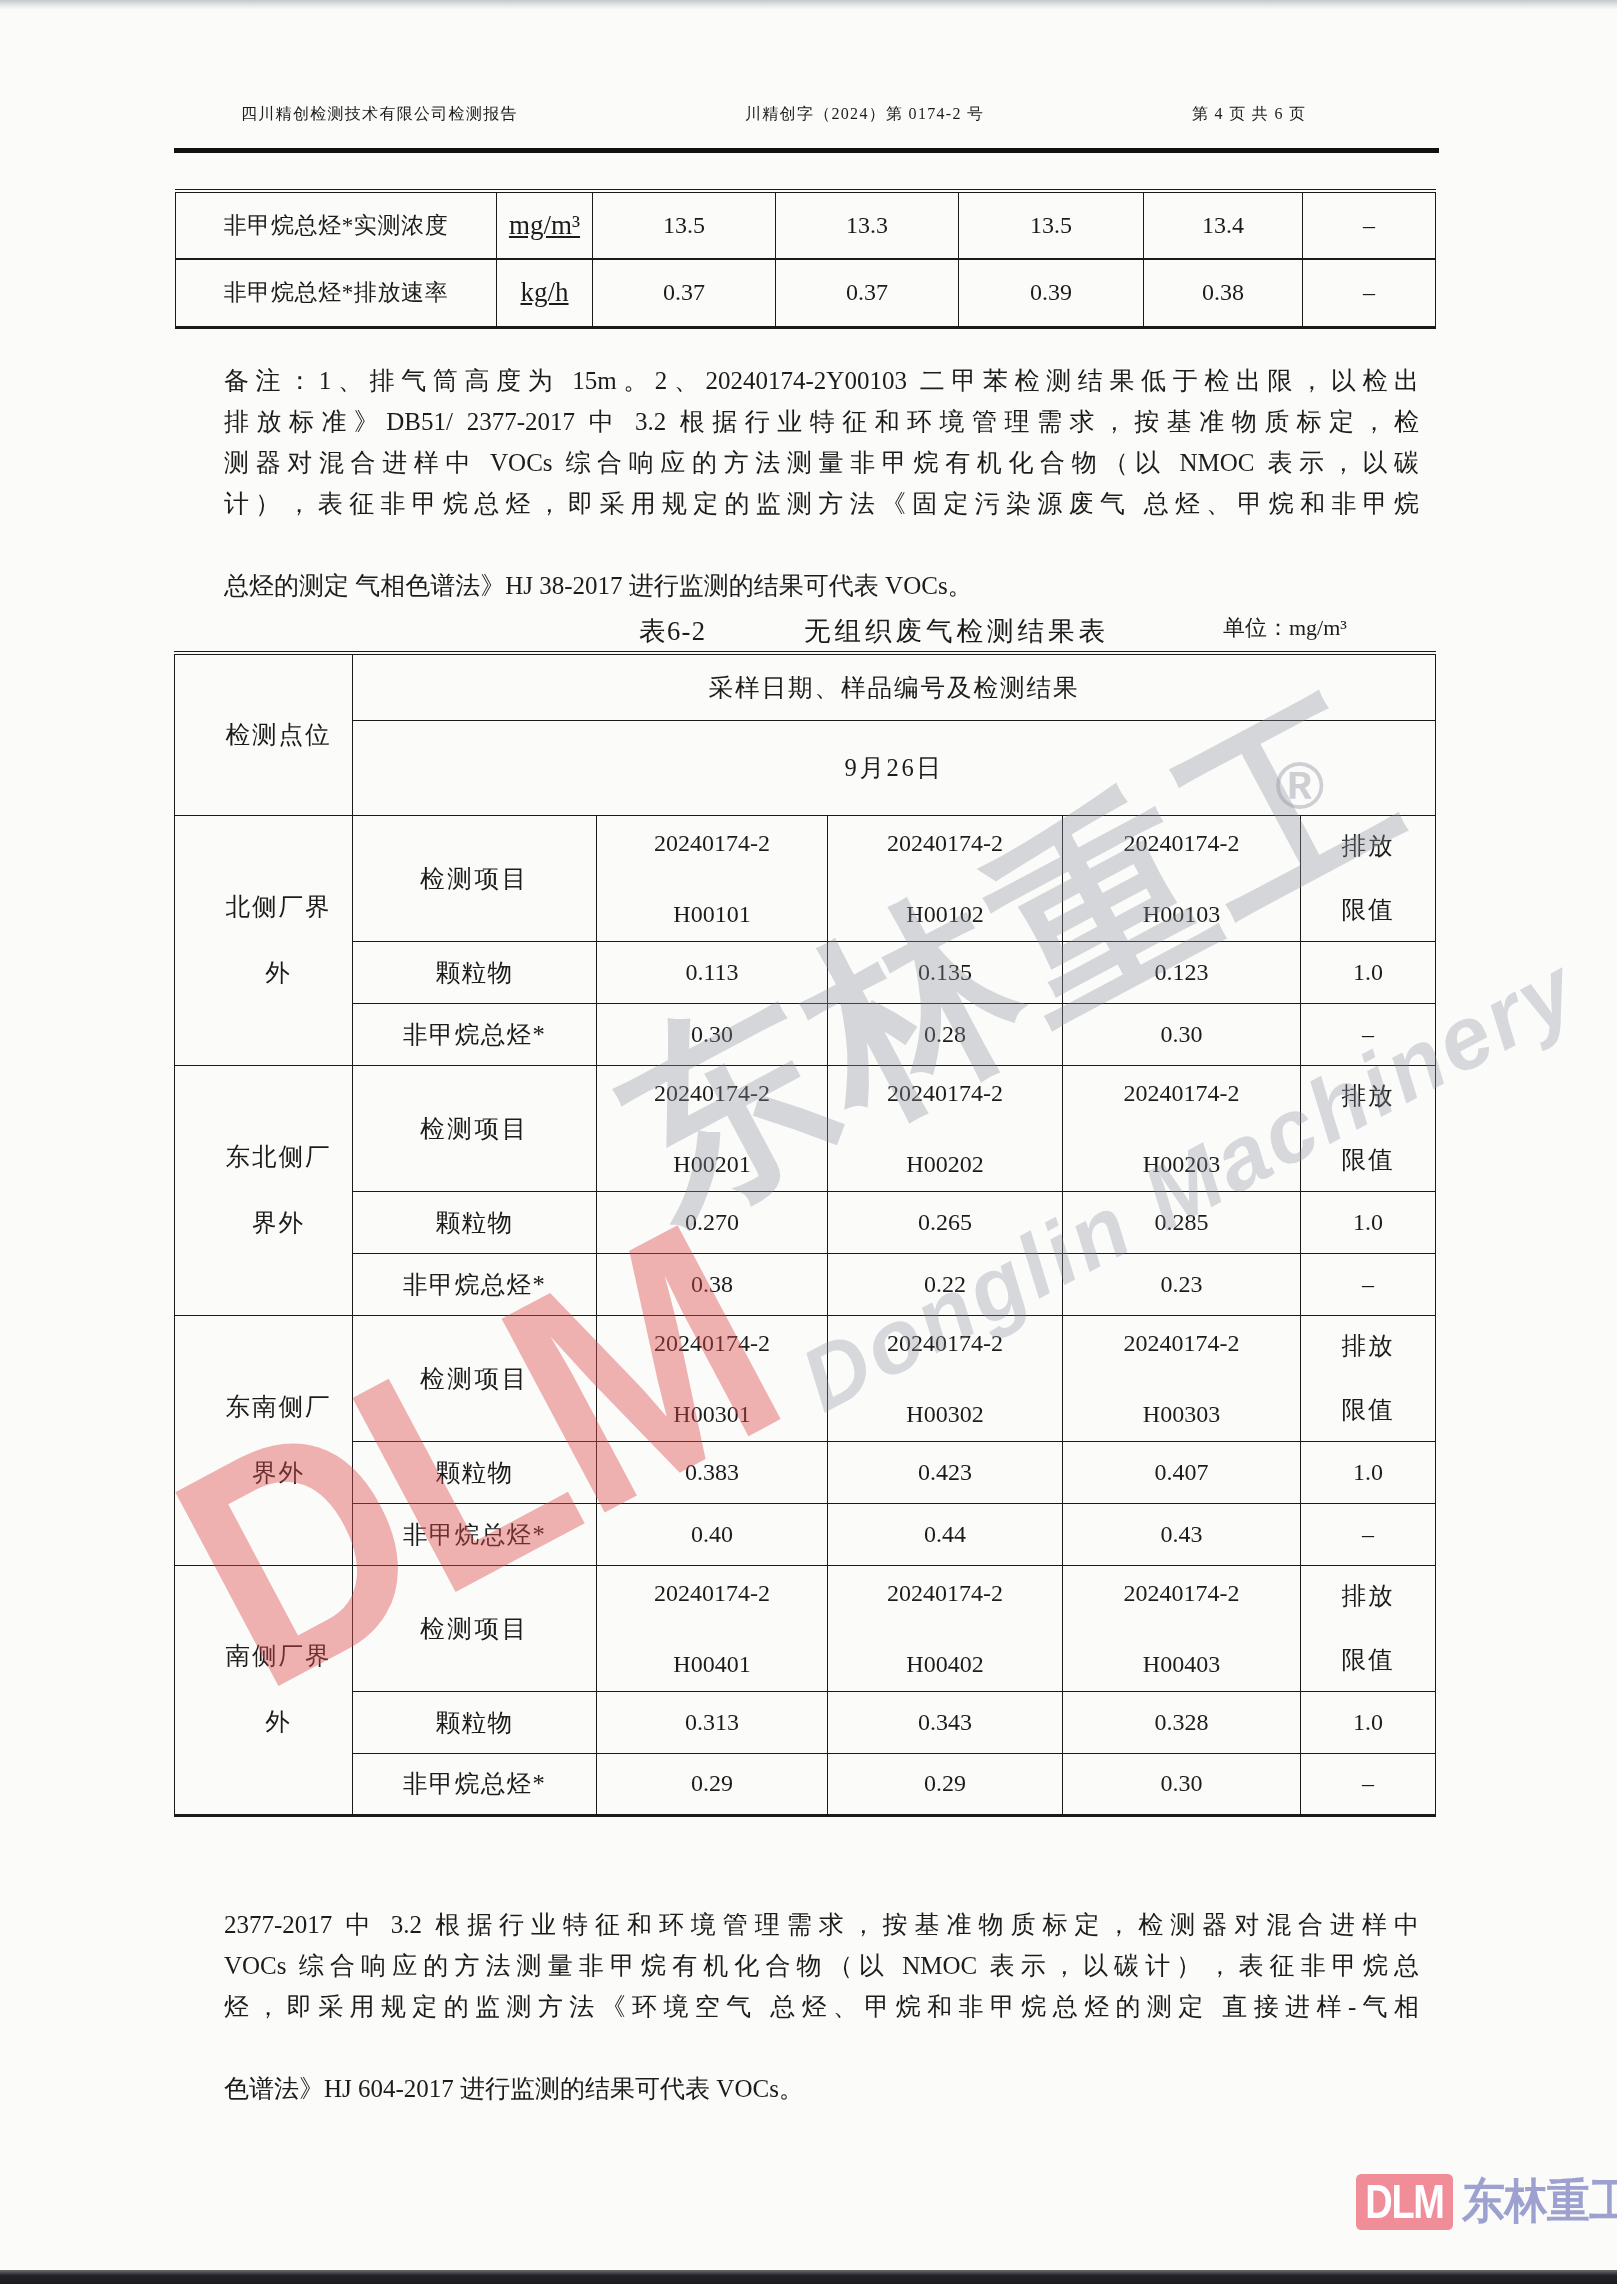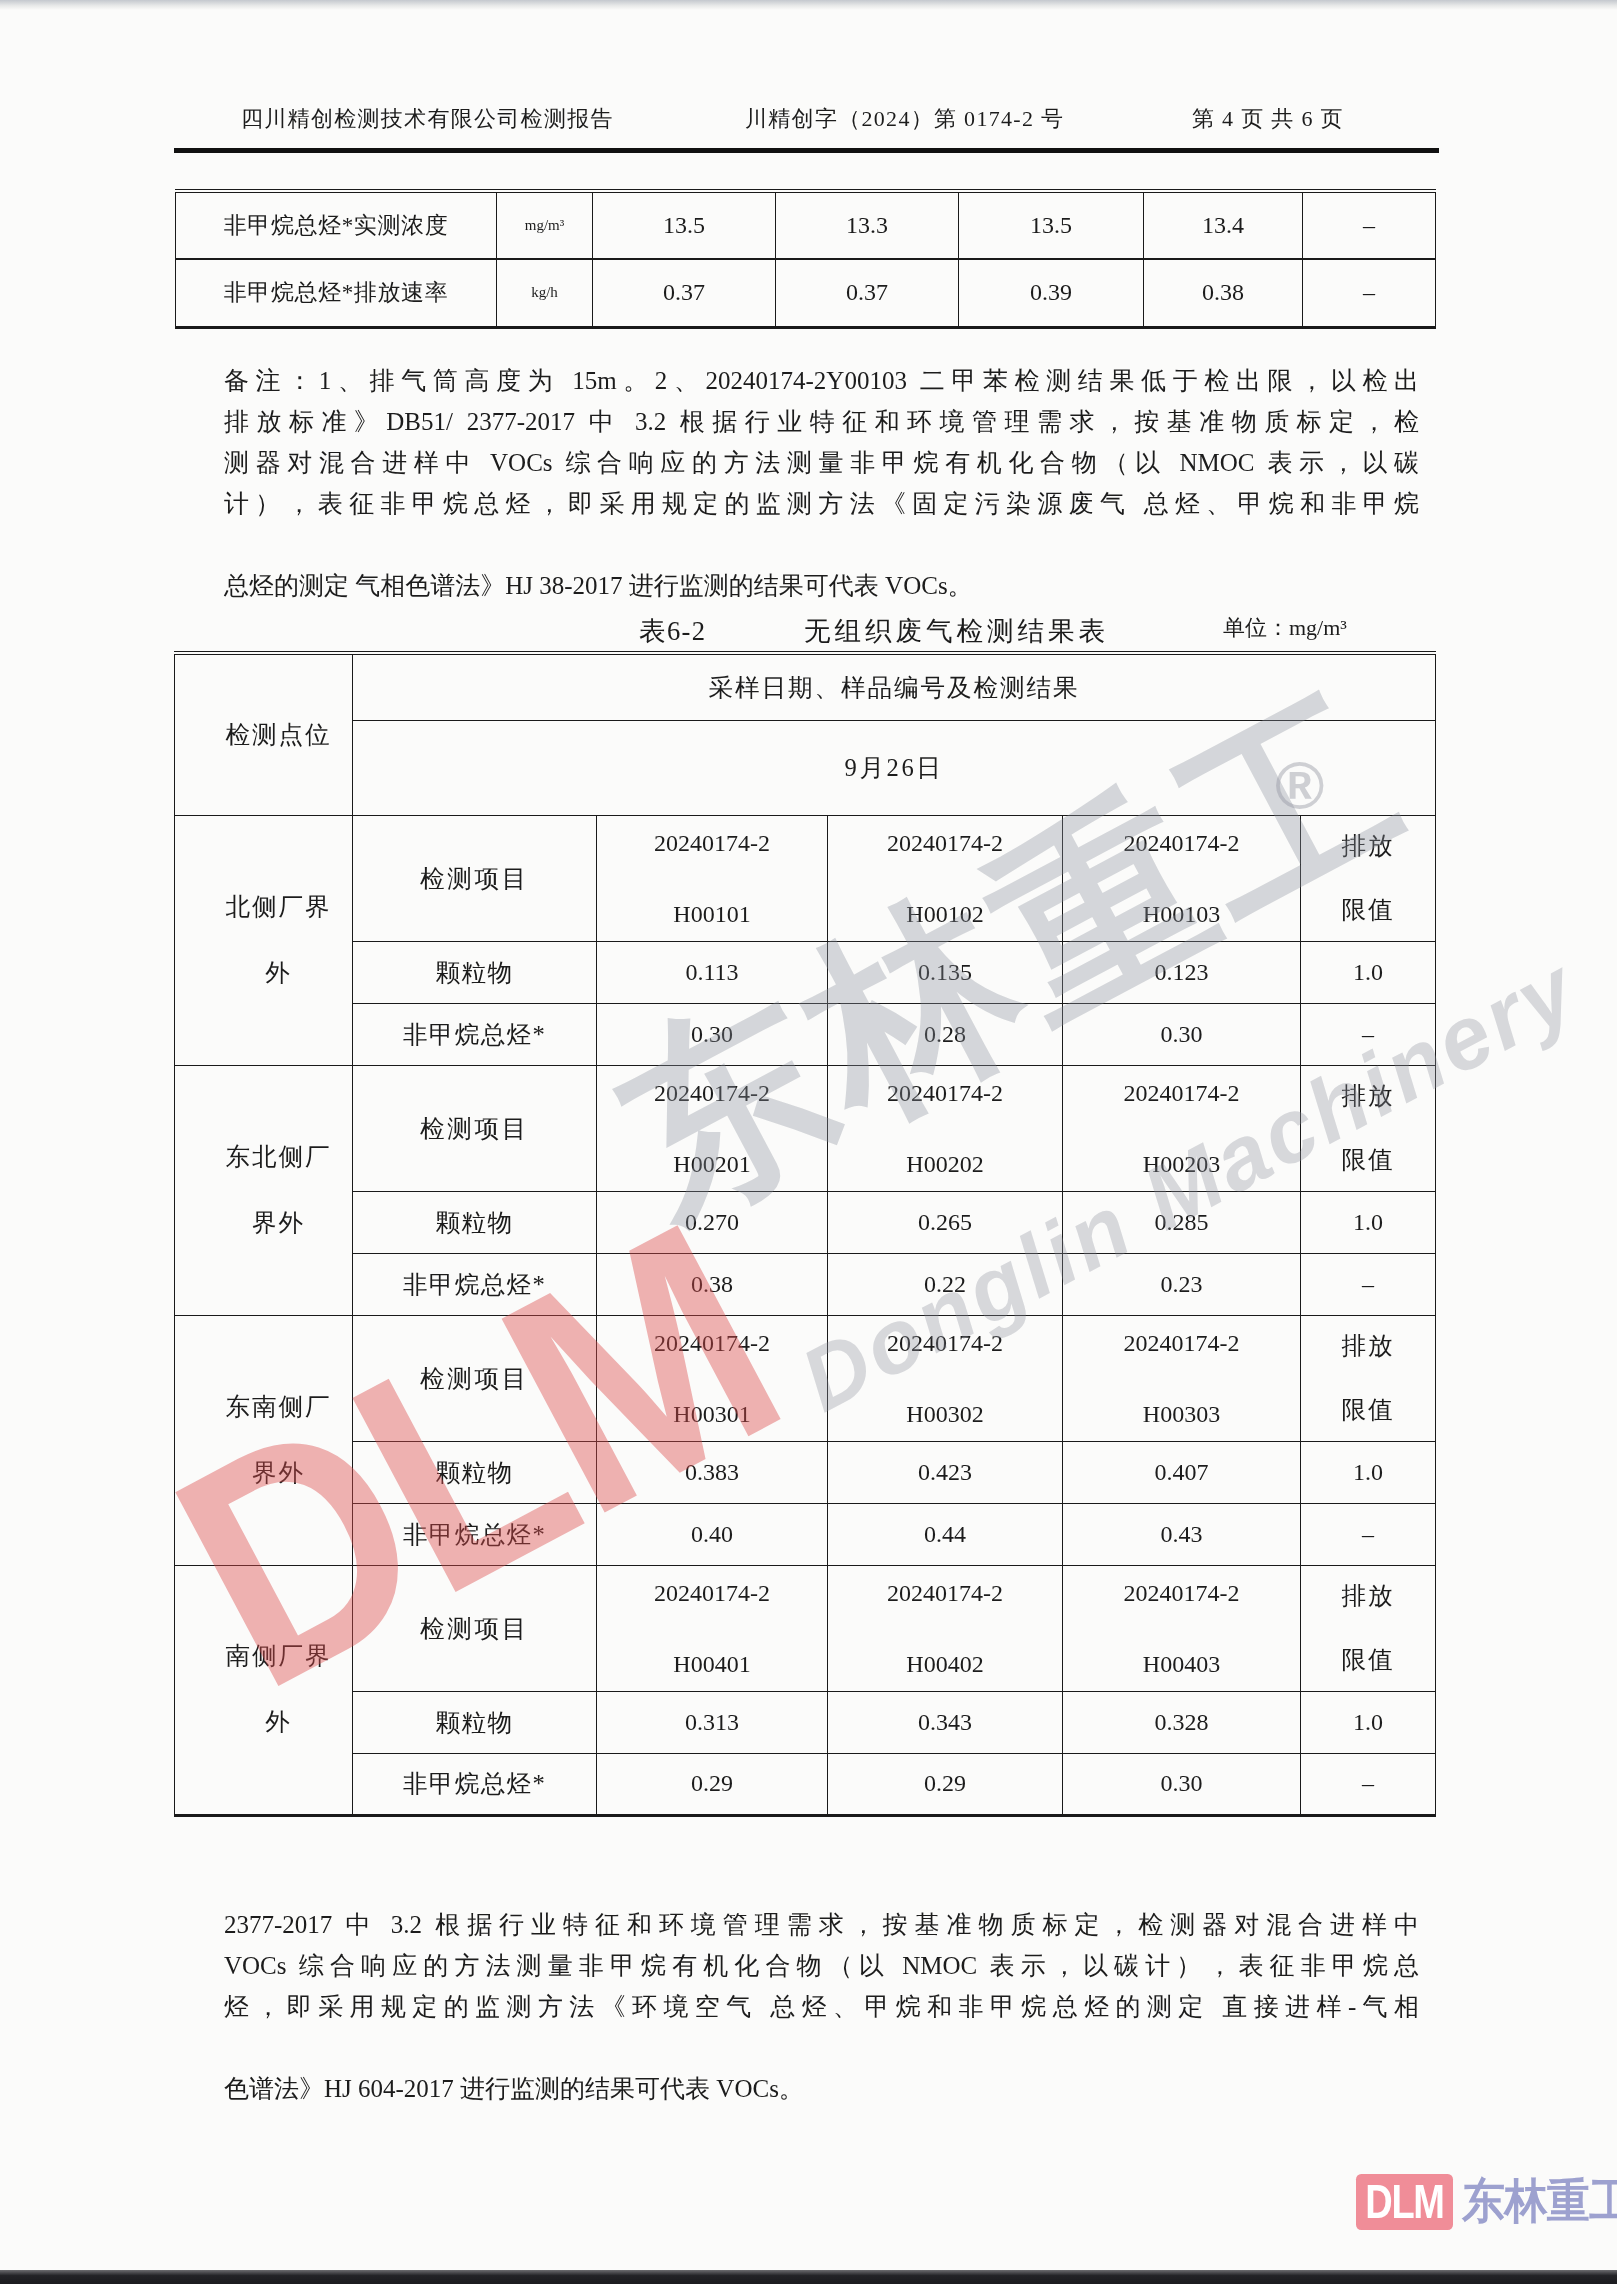--- a/index.html
+++ b/index.html
@@ -7,40 +7,40 @@
   body { font-family:"Liberation Serif","DejaVu Serif",serif; color:#1c1c1c; }
   .page { position:relative; width:1617px; height:2284px; background:#fbfbfa; overflow:hidden; margin:0 auto; }
 
   
   .scan-top { position:absolute; top:0; left:0; width:100%; height:10.4px;
     background:linear-gradient(180deg,#c4c8ce 0%,#e7e8e8 55%,#fbfbfa 100%); }
   .scan-bottom { position:absolute; bottom:0; left:0; width:100%; height:14.3px;
     background:linear-gradient(180deg,#6b6b6f 0%,#232327 40%,#1b1b1f 100%); }
 
   
-  .hdr { position:absolute; top:104px; left:0; width:1391px; height:32px; font-size:22px; letter-spacing:1.3px; }
+  .hdr { position:absolute; top:104px; left:0; width:1391px; height:32px; font-size:16px; letter-spacing:1.3px; }
   .hdr span { position:absolute; white-space:nowrap; }
   .hdr-company { left:241px; }
   .hdr-docno  { left:745px; }
   .hdr-page   { left:1192px; }
   .hdr-rule { position:absolute; top:148px; left:174px; width:1265px; height:5.2px; background:#111; }
 
   
   table { border-collapse:collapse; table-layout:fixed; }
   td { text-align:center; vertical-align:middle; font-size:24px; padding:0; }
 
   
   .toptab { position:absolute; top:189px; left:175px; width:1261px;
     border-left:1.9px solid #1a1a1a; border-right:1.9px solid #1a1a1a;
     border-top:4.5px double #1a1a1a; border-bottom:3.9px solid #1a1a1a; }
   .toptab td { border-left:1.3px solid #1a1a1a; height:68px; }
   .toptab td:first-child { border-left:none; }
   .toptab tr + tr td { border-top:2.6px double #1a1a1a; }
   .toptab .lbl { font-size:23px; letter-spacing:0.6px; }
-  .toptab .unit { font-size:15px; }
+  .toptab .unit { font-size:27px;text-decoration:underline; }
 
   
   .note { position:absolute; left:224px; width:1195px; font-size:25px; line-height:41px; }
   .note1 { top:360px; }
   .note2 { top:1904px; }
   .note-line { width:1195px; text-align:justify; text-align-last:justify; white-space:nowrap; }
   .note-line.short { text-align-last:left;margin-top:41px; }
 
   
   .captionrow { position:absolute; top:613px; left:17px; width:1617px; height:35px; }

